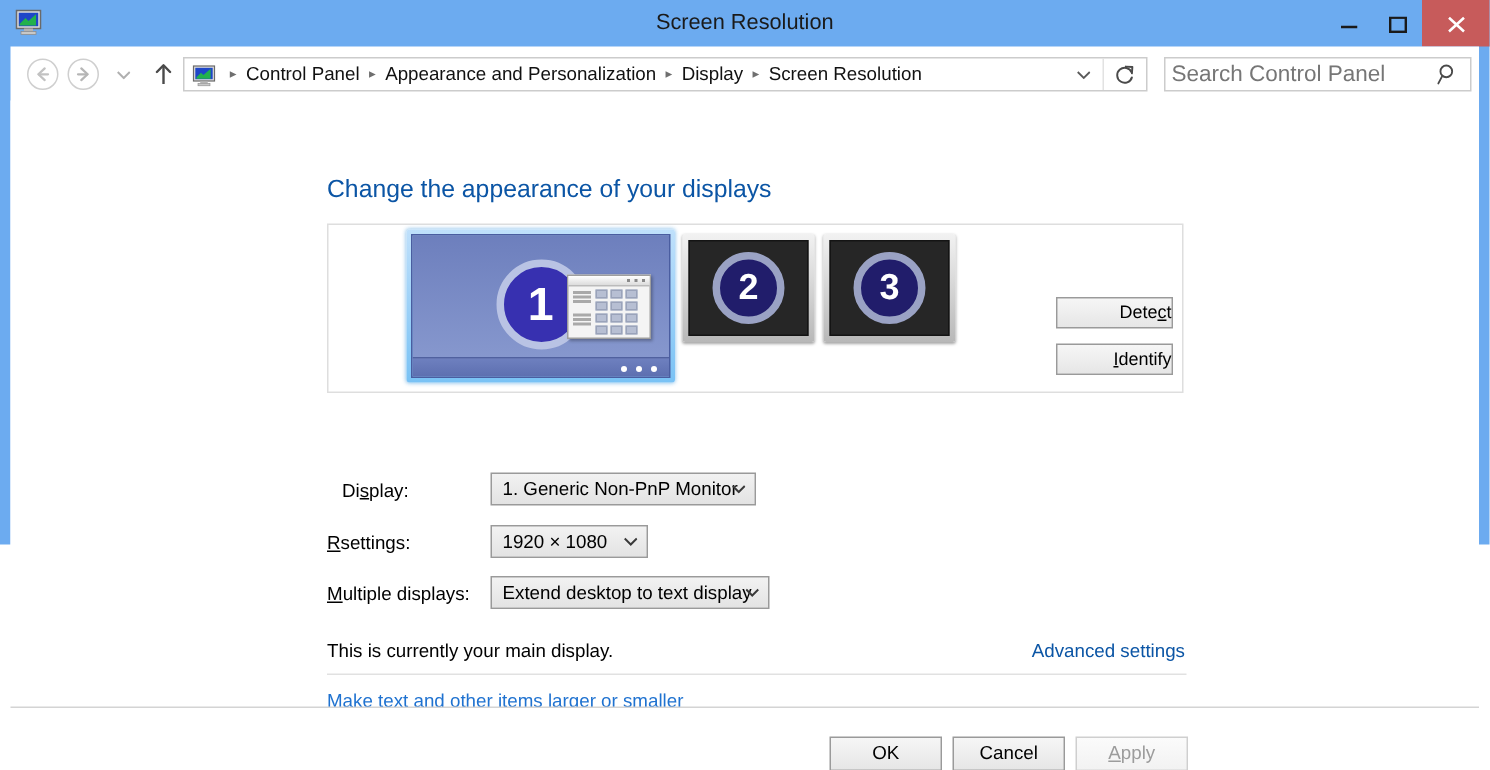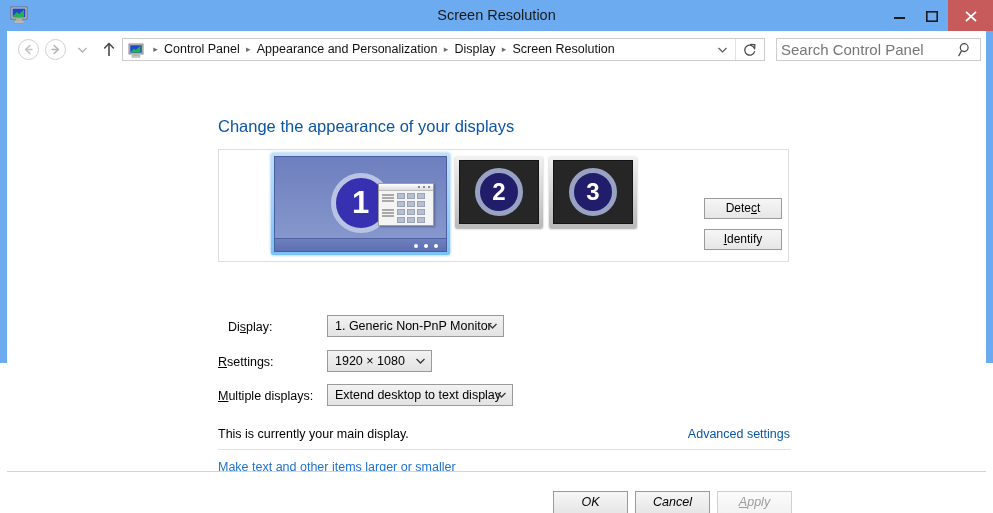--- a/index.html
+++ b/index.html
@@ -341,21 +341,21 @@
   
   .sidebtn {
     position: absolute;
     width: 78px; height: 21px;
     background: linear-gradient(#f6f6f6, #e6e6e6);
     border: 1px solid #9a9a9a;
     box-sizing: border-box;
     font-family: "Liberation Sans", sans-serif;
     font-size: 12px;
     color: #000000;
-    text-align: center;
+    text-align: right;
     line-height: 19px;
     cursor: default;
   }
   #btn-detect   { left: 697px; top: 131px; }
   #btn-identify { left: 697px; top: 162px; }
   .accel { text-decoration: underline; }
 
   
   .form-label {
     position: absolute;
@@ -434,21 +434,20 @@
     position: absolute;
     left: 0; top: 440px;
     width: 979px; height: 1px;
     background: #d4d4d4;
   }
   #buttonbar {
     position: absolute;
     left: 0; top: 441px;
     width: 979px; height: 34px;
     background: #ffffff;
-    font-style: italic;
   }
   .dlgbtn {
     position: absolute;
     top: 19px;
     width: 75px; height: 23px;
     border: 1px solid #9a9a9a;
     background: linear-gradient(#f6f6f6, #e6e6e6);
     box-sizing: border-box;
     font-family: "Liberation Sans", sans-serif;
     font-size: 12.5px;

